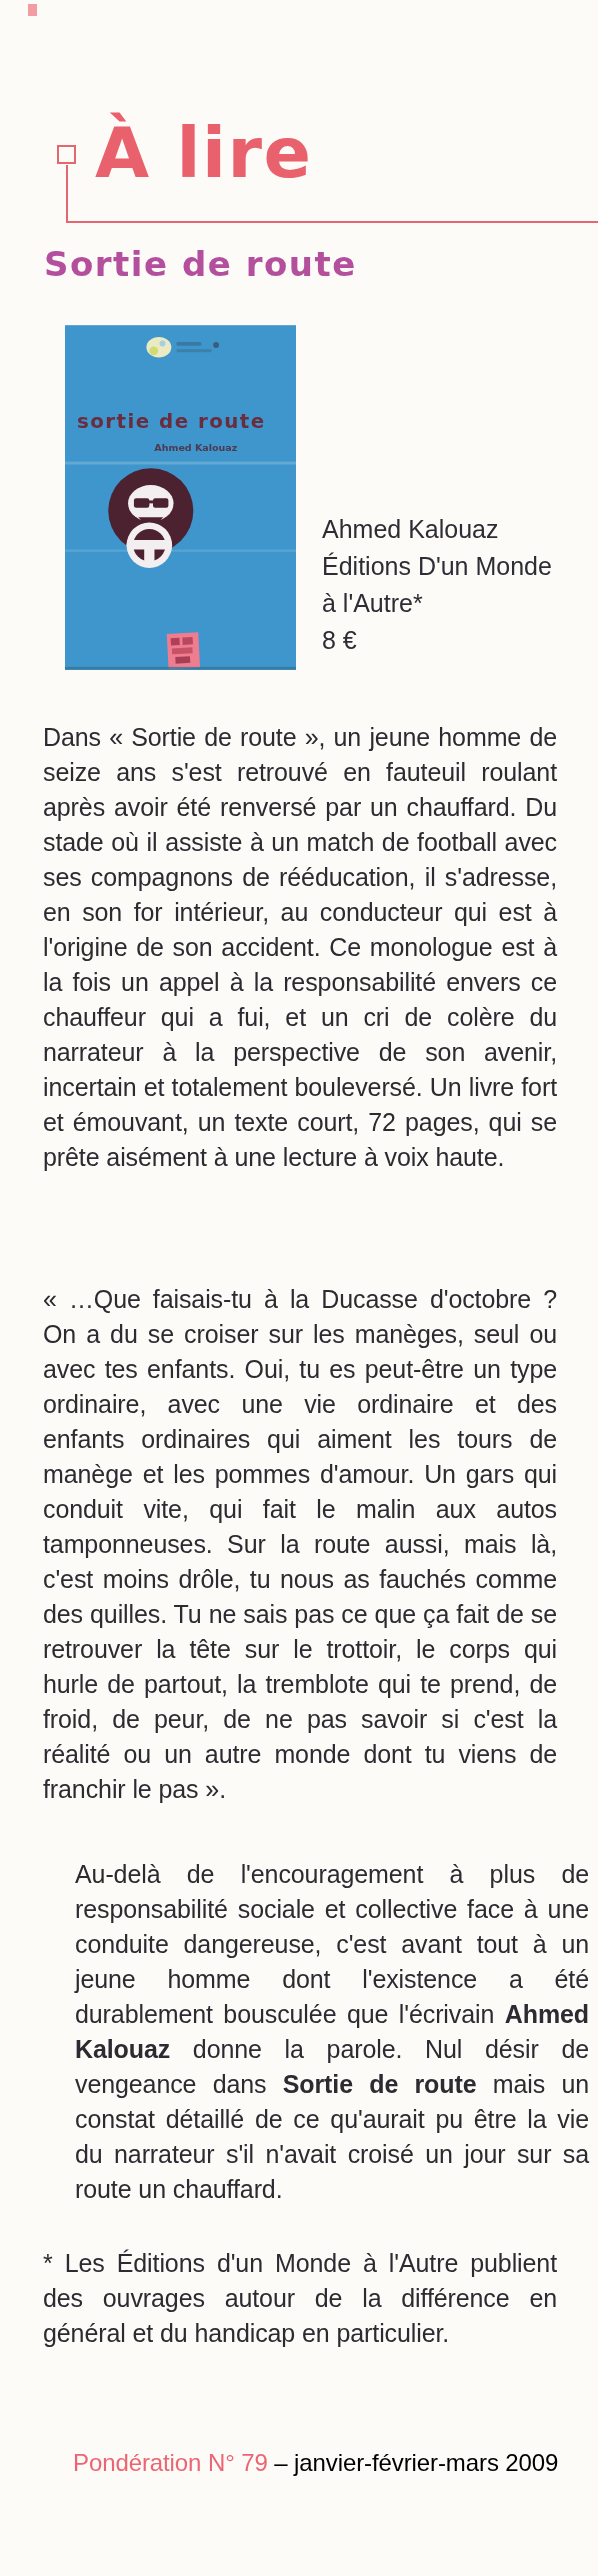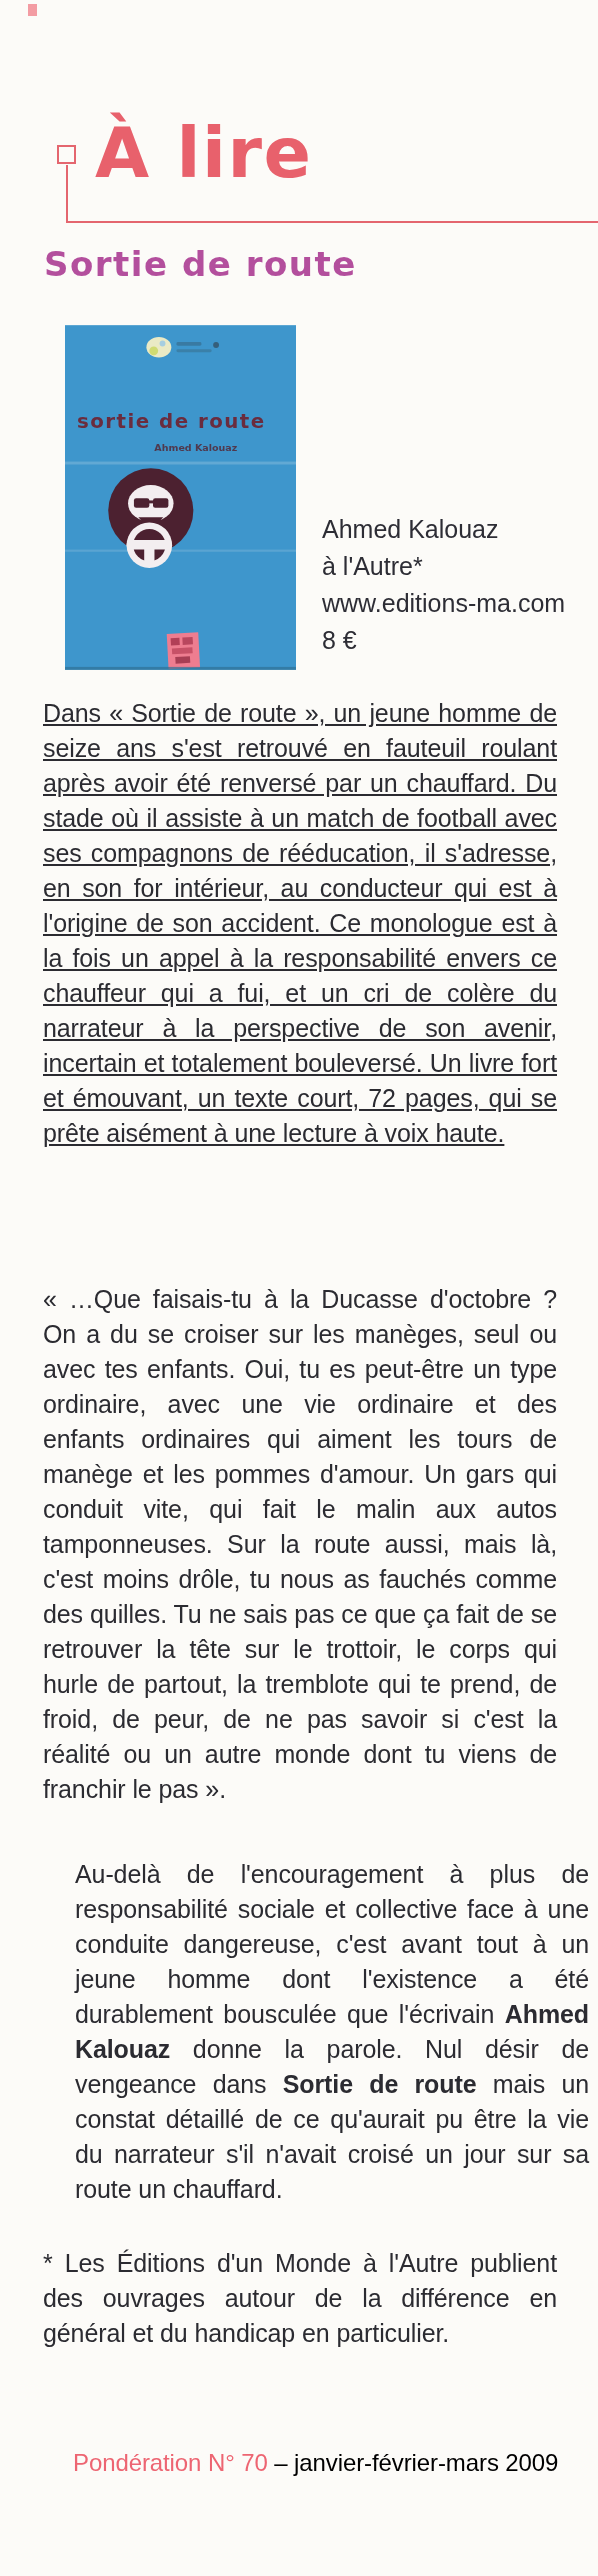--- a/index.html
+++ b/index.html
@@ -45,21 +45,21 @@
   }
 
   
   .body-text{
     left:43px;width:514px;
     font-size:25px;line-height:35px;
     text-align:justify;color:#2b2b31;
     letter-spacing:-0.1px;
     margin:0;
   }
-  .p1{top:696px;text-decoration:underline;}
+  .p1{top:720px;}
   .quote{top:1282px;}
   .p3{top:1857px;margin-left:32px;}
   .footnote{top:2246px;}
   .bold-name{font-weight:bold;}
 
   
   .footer{left:73px;top:2449px;font-size:24px;letter-spacing:-0.1px;}
   .footer .issue{color:#ed6572;}
   .footer .date{color:#000000;}
 </style>
@@ -115,29 +115,29 @@
     <rect x="161" y="426" width="14" height="10" fill="#a23048" opacity="0.7"></rect>
     <rect x="146" y="440" width="28" height="8" fill="#b23b52" opacity="0.65"></rect>
     <rect x="150" y="452" width="20" height="9" fill="#8f2a40" opacity="0.75"></rect>
   </g>
 
   <rect y="466" width="315" height="4" fill="#2f7096" opacity="0.7"></rect>
 </svg>
 
 <div class="abs book-info">
   <div>Ahmed Kalouaz</div>
+  <div>Éditions D'un Monde</div>
   <div>à l'Autre*</div>
-  <div>www.editions-ma.com</div>
   <div>8 €</div>
 </div>
 
 <p class="abs body-text p1">Dans « Sortie de route », un jeune homme de seize ans s'est retrouvé en fauteuil roulant après avoir été renversé par un chauffard. Du stade où il assiste à un match de football avec ses compagnons de rééducation, il s'adresse, en son for intérieur, au conducteur qui est à l'origine de son accident. Ce monologue est à la fois un appel à la responsabilité envers ce chauffeur qui a fui, et un cri de colère du narrateur à la perspective de son avenir, incertain et totalement bouleversé. Un livre fort et émouvant, un texte court, 72 pages, qui se prête aisément à une lecture à voix haute.</p>
 
 <p class="abs body-text quote">« …Que faisais-tu à la Ducasse d'octobre ? On a du se croiser sur les manèges, seul ou avec tes enfants. Oui, tu es peut-être un type ordinaire, avec une vie ordinaire et des enfants ordinaires qui aiment les tours de manège et les pommes d'amour. Un gars qui conduit vite, qui fait le malin aux autos tamponneuses. Sur la route aussi, mais là, c'est moins drôle, tu nous as fauchés comme des quilles. Tu ne sais pas ce que ça fait de se retrouver la tête sur le trottoir, le corps qui hurle de partout, la tremblote qui te prend, de froid, de peur, de ne pas savoir si c'est la réalité ou un autre monde dont tu viens de franchir le pas ».</p>
 
 <p class="abs body-text p3"><span>Au-delà de l'encouragement à plus de responsabilité sociale et collective face à une conduite dangereuse, c'est avant tout à un jeune homme dont l'existence a été durablement bousculée que l'écrivain </span><span class="bold-name">Ahmed Kalouaz</span><span> donne la parole. Nul désir de vengeance dans </span><span class="bold-name">Sortie de route</span><span> mais un constat détaillé de ce qu'aurait pu être la vie du narrateur s'il n'avait croisé un jour sur sa route un chauffard.</span></p>
 
 <p class="abs body-text footnote">* Les Éditions d'un Monde à l'Autre publient des ouvrages autour de la différence en général et du handicap en particulier.</p>
 
 <div class="abs footer">
-  <span class="issue">Pondération N° 70</span><span class="date"> – janvier-février-mars 2009</span>
+  <span class="issue">Pondération N° 79</span><span class="date"> – janvier-février-mars 2009</span>
 </div>
 
 
 </body></html>

